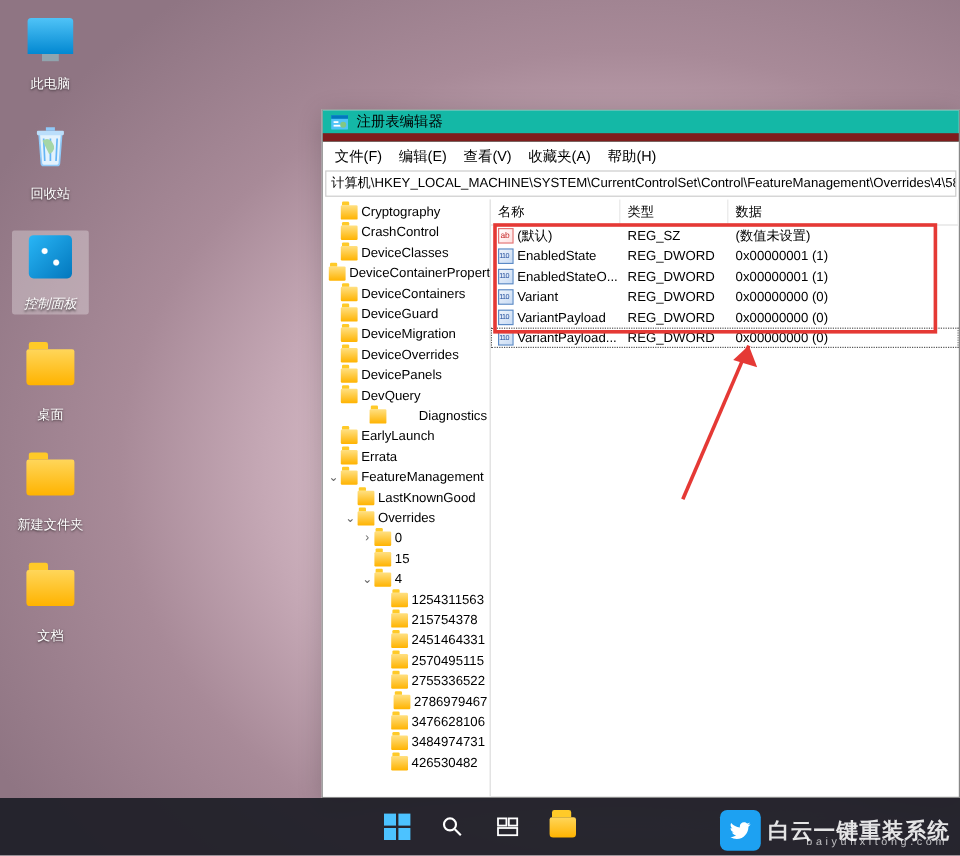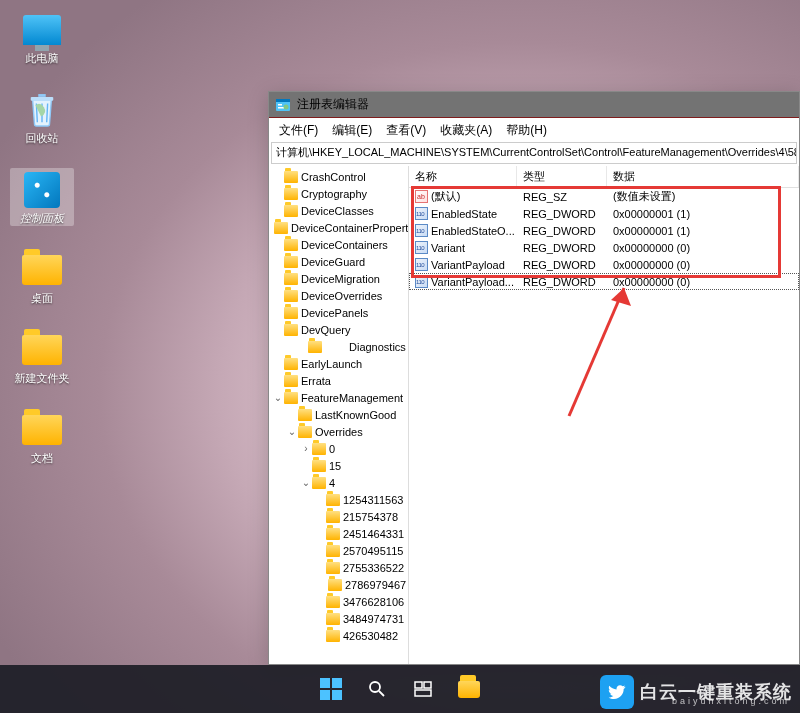--- a/index.html
+++ b/index.html
@@ -13,35 +13,35 @@
   radial-gradient(ellipse 160px 300px at 70% 45%, rgba(255,240,245,0.35) 0%, transparent 65%);
   transform: rotate(-8deg); filter: blur(1px); }
 .wallpaper::after { content:""; position:absolute; right:60px; bottom:80px; width:320px; height:360px; background:
   conic-gradient(from 180deg at 50% 50%, rgba(255,255,255,0.18), rgba(190,130,150,0.25), rgba(255,255,255,0.15), rgba(180,120,145,0.3), rgba(255,255,255,0.18));
   border-radius:50% 50% 45% 55% / 60% 55% 45% 40%; transform: rotate(15deg); filter: blur(2px); opacity:.85; }
 
 .desktop { position: absolute; inset: 0; }
 .desktop-icons { position: absolute; top: 8px; left: 10px; display: flex; flex-direction: column; gap: 22px; width: 64px; }
 .dicon { display: flex; flex-direction: column; align-items: center; cursor: pointer; padding: 2px; }
 .dicon .glyph { width: 40px; height: 40px; display: flex; align-items: center; justify-content: center; }
-.dicon .lbl { color: #fff; font-size: 11px; text-align: center; text-shadow: 0 1px 2px rgba(0,0,0,.7); margin-top: 2px; line-height: 1.1; }
+.dicon .lbl { color: #fff; font-size: 11px; text-align: center; text-shadow: 0 1px 2px rgba(0,0,0,.7); margin-top: 14px; line-height: 1.1; }
 .dicon.selected { background: rgba(255,255,255,0.3); border-radius: 2px; font-style: italic; }
 
 
 .pc-icon { width:38px; height:30px; background:linear-gradient(180deg,#4fc3f7,#0288d1); border-radius:3px 3px 0 0; position:relative; }
 .pc-icon::after { content:""; position:absolute; left:12px; bottom:-6px; width:14px; height:6px; background:#90a4ae; }
 .bin-icon { width:30px; height:36px; }
 .ctrl-icon { width:36px; height:36px; border-radius:4px; background:linear-gradient(135deg,#29b6f6,#0277bd); position:relative; }
 .ctrl-icon::before { content:""; position:absolute; left:6px; top:6px; width:24px; height:24px; background:radial-gradient(circle at 30% 30%, #fff 2px, transparent 3px), radial-gradient(circle at 70% 70%, #fff 2px, transparent 3px); }
 .folder-icon { width:40px; height:30px; background:linear-gradient(180deg,#ffd65a,#ffb300); border-radius:2px 2px 3px 3px; position:relative; }
 .folder-icon::before { content:""; position:absolute; top:-6px; left:2px; width:16px; height:6px; background:#ffca28; border-radius:2px 2px 0 0; }
 
 
 .regwin { position: absolute; left: 268px; top: 91px; width: 532px; height: 574px; background: #fff; border: 1px solid #888; box-shadow: 0 4px 20px rgba(0,0,0,.2); display:flex; flex-direction:column; }
-.titlebar { height: 26px; display: flex; align-items: center; padding: 0 6px; background: #737373; border-bottom: 1px solid #7f1d1d; font-size: 12px; }
+.titlebar { height: 26px; display: flex; align-items: center; padding: 0 6px; background: #14b8a6; border-bottom: 7px solid #7f1d1d; font-size: 12px; }
 .titlebar .app-icon { width:16px; height:16px; margin-right:6px; }
 .menubar { height: 24px; display: flex; align-items: center; padding: 0 4px; font-size: 12px; gap: 2px; }
 .menubar span { padding: 2px 6px; cursor: pointer; }
 .addrbar { height: 22px; border: 1px solid #ccc; margin: 0 2px 2px 2px; padding: 2px 4px; font-size: 11px; background:#fff; white-space:nowrap; overflow:hidden; }
 
 .panes { flex:1; display:flex; overflow:hidden; }
 .tree { width: 140px; border-right: 1px solid #ddd; overflow-y:auto; overflow-x:hidden; font-size: 11px; padding: 2px 0; background:#fff; }
 .tree-item { display:flex; align-items:center; height:17px; padding-left:4px; white-space:nowrap; cursor:pointer; }
 .tw { display:inline-block; width:10px; text-align:center; color:#666; font-size:10px; margin-right:1px; }
 .tfold { width:14px; height:12px; background:linear-gradient(180deg,#ffe082,#ffb300); border-radius:1px; margin-right:3px; flex-shrink:0; position:relative; }
@@ -149,26 +149,26 @@
       <span>查看(V)</span>
       <span>收藏夹(A)</span>
       <span>帮助(H)</span>
     </div>
     <div class="addrbar">计算机\HKEY_LOCAL_MACHINE\SYSTEM\CurrentControlSet\Control\FeatureManagement\Overrides\4\586118283</div>
     <div class="panes">
       <div class="tree" id="tree">
           <div class="tree-item" style="padding-left: 4px;">
             <span class="tw"></span>
             <span class="tfold"></span>
+            <span>Cryptography</span>
+          </div>
+          <div class="tree-item" style="padding-left: 4px;">
+            <span class="tw"></span>
+            <span class="tfold"></span>
             <span>CrashControl</span>
-          </div>
-          <div class="tree-item" style="padding-left: 4px;">
-            <span class="tw"></span>
-            <span class="tfold"></span>
-            <span>Cryptography</span>
           </div>
           <div class="tree-item" style="padding-left: 4px;">
             <span class="tw"></span>
             <span class="tfold"></span>
             <span>DeviceClasses</span>
           </div>
           <div class="tree-item" style="padding-left: 4px;">
             <span class="tw"></span>
             <span class="tfold"></span>
             <span>DeviceContainerPropertyUpda</span>

